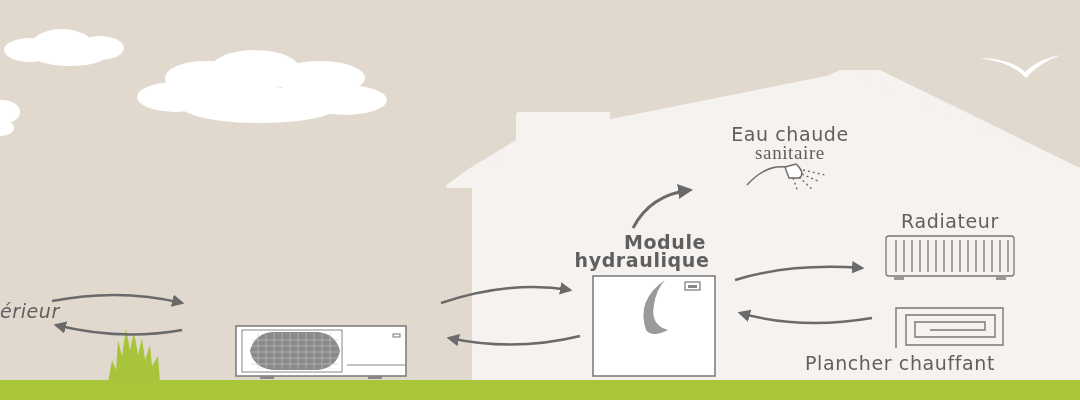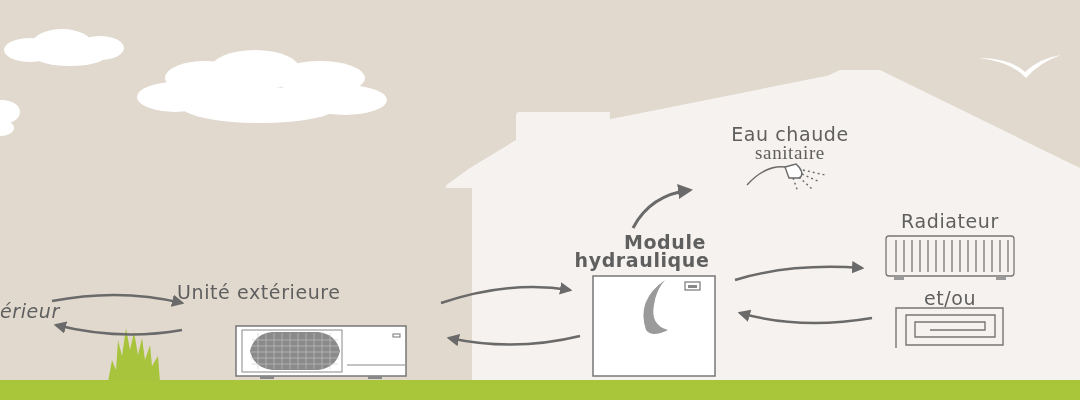--- a/index.html
+++ b/index.html
@@ -126,21 +126,20 @@
       <rect x="894" y="276" width="10" height="4" fill="#999" stroke="none"></rect>
       <rect x="996" y="276" width="10" height="4" fill="#999" stroke="none"></rect>
     </g>
 
     <g fill="none" stroke="#777" stroke-width="1.4">
       <path d="M896,348 L896,308 L1003,308 L1003,345 L906,345 L906,315 L995,315 L995,337 L915,337 L915,322 L985,322 L985,330 L930,330"></path>
     </g>
   </svg>
 
   <div class="label" style="left:0px; top:301px;font-style:italic;">érieur</div>
-  <div class="label" style="left:177px; top:282px;">Unité extérieure</div>
   <div class="label" style="left:590px; top:232px; width:150px;font-weight:bold;">Module</div>
   <div class="label" style="left:544px; top:250px; width:196px;font-weight:bold;">hydraulique</div>
   <div class="label" style="left:690px; top:124px; width:200px;">Eau chaude</div>
   <div class="label" style="left:690px; top:143px; width:200px;font-family:Liberation Serif, serif;">sanitaire</div>
   <div class="label" style="left:868px; top:211px; width:164px;">Radiateur</div>
-  <div class="label" style="left:890px; top:288px; width:120px;">et/ou</div>
+  <div class="label" style="left:805px; top:353px; text-align:left;">Plancher chauffant</div>
 
 </div>
 
 </body></html>

